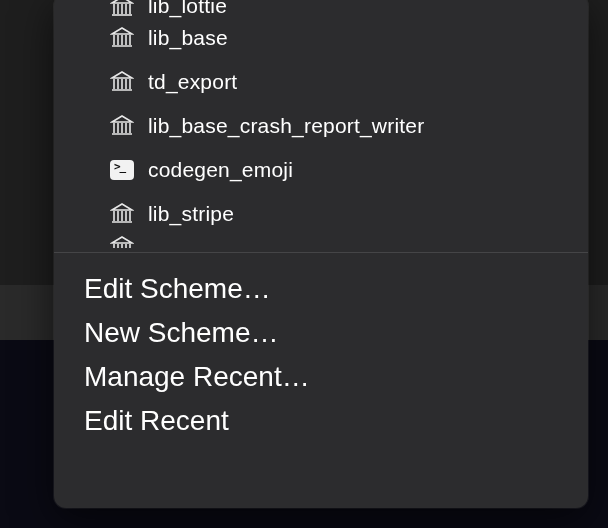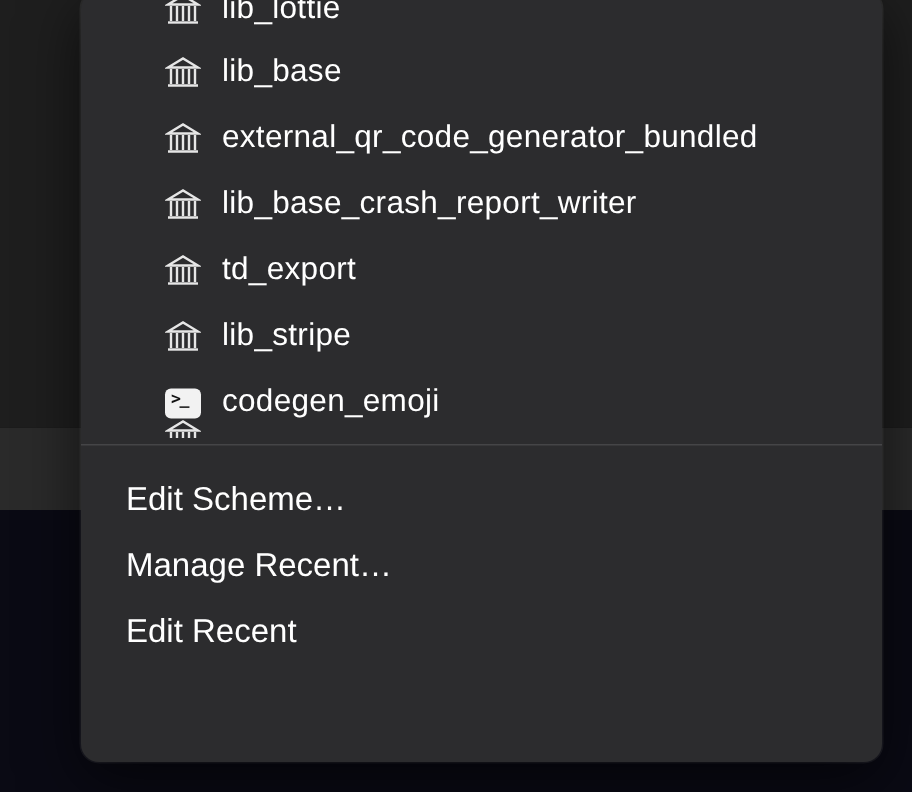--- a/index.html
+++ b/index.html
@@ -37,21 +37,21 @@
     display: flex;
     flex-direction: column;
   }
   .scheme-list {
     flex: 0 0 auto;
     overflow: hidden;
     padding-top: 0;
   }
   .scheme-item {
     display: flex;
-    align-items: flex-end;
+    align-items: center;
     gap: 14px;
     height: 44px;
     padding-left: 56px;
     color: #fff;
     font-size: 21px;
     font-weight: 500;
     cursor: default;
   }
   .scheme-item.first-clip {
     height: 22px;
@@ -83,21 +83,21 @@
   }
   .actions {
     padding: 10px 0 14px 0;
   }
   .action-item {
     display: flex;
     align-items: center;
     height: 44px;
     padding-left: 30px;
     color: #fff;
-    font-size: 22px;
+    font-size: 28px;
     font-weight: 400;
     cursor: default;
   }
   
   .icon-lib svg { display: block; }
   .icon-term {
     width: 24px; height: 20px;
     background: #f2f2f2;
     border-radius: 4px;
     position: relative;
@@ -151,95 +151,79 @@
               <line x1="12" y1="8" x2="12" y2="18"></line>
               <line x1="16" y1="8" x2="16" y2="18"></line>
               <line x1="20" y1="8" x2="20" y2="18"></line>
               <line x1="2" y1="19" x2="22" y2="19"></line>
             </g>
           </svg>
       </span>
       <span class="label">lib_base</span>
     </div>
 
-    <div class="scheme-item">
-      <span class="icon-slot icon-lib">
-        <svg width="24" height="22" viewBox="0 0 24 22">
-            <g fill="none" stroke="#e6e6e6" stroke-width="1.6">
-              <path d="M2 7 L12 1 L22 7 Z"></path>
-              <line x1="4" y1="8" x2="4" y2="18"></line>
-              <line x1="8" y1="8" x2="8" y2="18"></line>
-              <line x1="12" y1="8" x2="12" y2="18"></line>
-              <line x1="16" y1="8" x2="16" y2="18"></line>
-              <line x1="20" y1="8" x2="20" y2="18"></line>
-              <line x1="2" y1="19" x2="22" y2="19"></line>
-            </g>
-          </svg>
-      </span>
-      <span class="label">external_qr_code_generator_bundled</span>
+
+    <div class="scheme-item">
+      <span class="icon-slot icon-lib">
+        <svg width="24" height="22" viewBox="0 0 24 22">
+            <g fill="none" stroke="#e6e6e6" stroke-width="1.6">
+              <path d="M2 7 L12 1 L22 7 Z"></path>
+              <line x1="4" y1="8" x2="4" y2="18"></line>
+              <line x1="8" y1="8" x2="8" y2="18"></line>
+              <line x1="12" y1="8" x2="12" y2="18"></line>
+              <line x1="16" y1="8" x2="16" y2="18"></line>
+              <line x1="20" y1="8" x2="20" y2="18"></line>
+              <line x1="2" y1="19" x2="22" y2="19"></line>
+            </g>
+          </svg>
+      </span>
+      <span class="label">td_export</span>
     </div>
 
     <div class="scheme-item">
       <span class="icon-slot icon-lib">
         <svg width="24" height="22" viewBox="0 0 24 22">
             <g fill="none" stroke="#e6e6e6" stroke-width="1.6">
               <path d="M2 7 L12 1 L22 7 Z"></path>
               <line x1="4" y1="8" x2="4" y2="18"></line>
               <line x1="8" y1="8" x2="8" y2="18"></line>
               <line x1="12" y1="8" x2="12" y2="18"></line>
               <line x1="16" y1="8" x2="16" y2="18"></line>
               <line x1="20" y1="8" x2="20" y2="18"></line>
               <line x1="2" y1="19" x2="22" y2="19"></line>
             </g>
           </svg>
       </span>
       <span class="label">lib_base_crash_report_writer</span>
-    </div>
-
-    <div class="scheme-item">
-      <span class="icon-slot icon-lib">
-        <svg width="24" height="22" viewBox="0 0 24 22">
-            <g fill="none" stroke="#e6e6e6" stroke-width="1.6">
-              <path d="M2 7 L12 1 L22 7 Z"></path>
-              <line x1="4" y1="8" x2="4" y2="18"></line>
-              <line x1="8" y1="8" x2="8" y2="18"></line>
-              <line x1="12" y1="8" x2="12" y2="18"></line>
-              <line x1="16" y1="8" x2="16" y2="18"></line>
-              <line x1="20" y1="8" x2="20" y2="18"></line>
-              <line x1="2" y1="19" x2="22" y2="19"></line>
-            </g>
-          </svg>
-      </span>
-      <span class="label">td_export</span>
-    </div>
-
-    <div class="scheme-item">
-      <span class="icon-slot icon-lib">
-        <svg width="24" height="22" viewBox="0 0 24 22">
-            <g fill="none" stroke="#e6e6e6" stroke-width="1.6">
-              <path d="M2 7 L12 1 L22 7 Z"></path>
-              <line x1="4" y1="8" x2="4" y2="18"></line>
-              <line x1="8" y1="8" x2="8" y2="18"></line>
-              <line x1="12" y1="8" x2="12" y2="18"></line>
-              <line x1="16" y1="8" x2="16" y2="18"></line>
-              <line x1="20" y1="8" x2="20" y2="18"></line>
-              <line x1="2" y1="19" x2="22" y2="19"></line>
-            </g>
-          </svg>
-      </span>
-      <span class="label">lib_stripe</span>
     </div>
 
     <div class="scheme-item">
       <span class="icon-slot">
         <span class="icon-term"></span>
       </span>
       <span class="label">codegen_emoji</span>
     </div>
 
+    <div class="scheme-item">
+      <span class="icon-slot icon-lib">
+        <svg width="24" height="22" viewBox="0 0 24 22">
+            <g fill="none" stroke="#e6e6e6" stroke-width="1.6">
+              <path d="M2 7 L12 1 L22 7 Z"></path>
+              <line x1="4" y1="8" x2="4" y2="18"></line>
+              <line x1="8" y1="8" x2="8" y2="18"></line>
+              <line x1="12" y1="8" x2="12" y2="18"></line>
+              <line x1="16" y1="8" x2="16" y2="18"></line>
+              <line x1="20" y1="8" x2="20" y2="18"></line>
+              <line x1="2" y1="19" x2="22" y2="19"></line>
+            </g>
+          </svg>
+      </span>
+      <span class="label">lib_stripe</span>
+    </div>
+
     <div class="scheme-item last-clip">
       <span class="icon-slot icon-lib">
         <svg width="24" height="22" viewBox="0 0 24 22">
             <g fill="none" stroke="#e6e6e6" stroke-width="1.6">
               <path d="M2 7 L12 1 L22 7 Z"></path>
               <line x1="4" y1="8" x2="4" y2="18"></line>
               <line x1="8" y1="8" x2="8" y2="18"></line>
               <line x1="12" y1="8" x2="12" y2="18"></line>
               <line x1="16" y1="8" x2="16" y2="18"></line>
               <line x1="20" y1="8" x2="20" y2="18"></line>
@@ -252,20 +236,23 @@
 
   </div>
 
   <div class="divider"></div>
 
   <div class="actions">
     <div class="action-item">
       <span>Edit Scheme…</span>
     </div>
     <div class="action-item">
+      <span>New Scheme…</span>
+    </div>
+    <div class="action-item">
       <span>Manage Recent…</span>
     </div>
     <div class="action-item">
       <span>Edit Recent</span>
     </div>
   </div>
 
 </div>
 
 </body></html>

